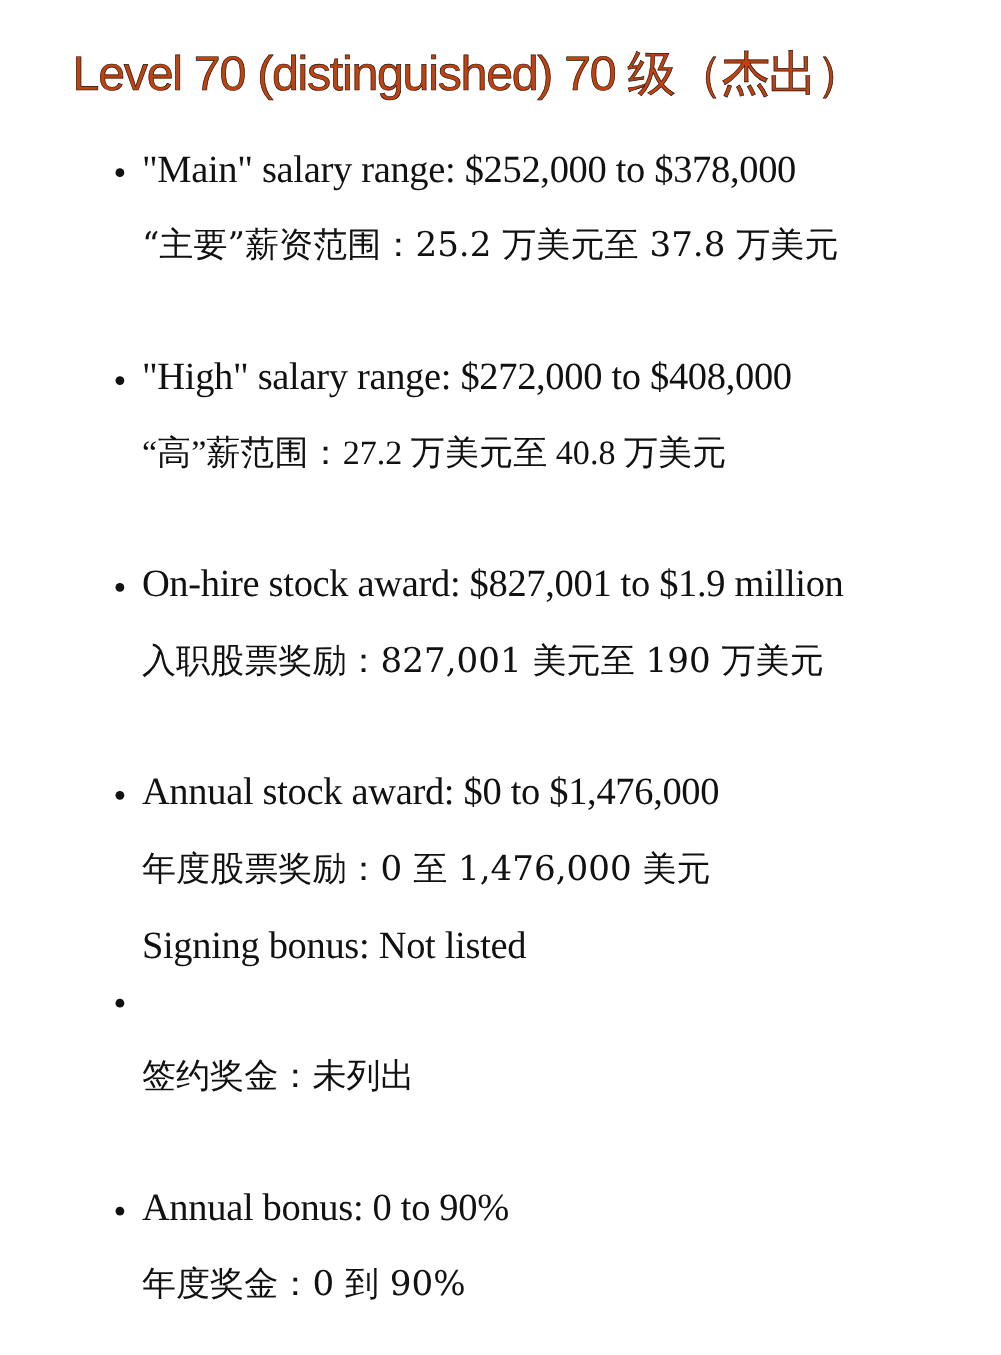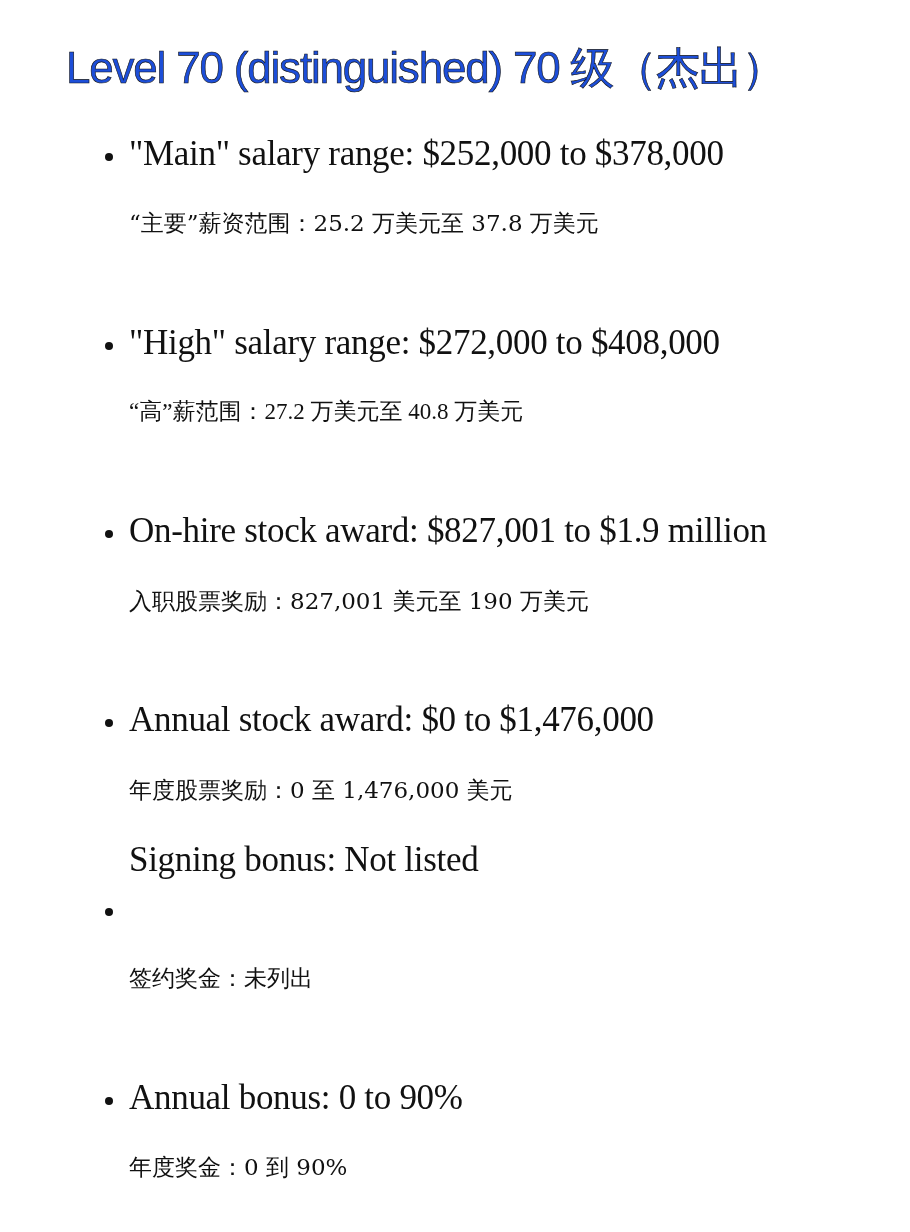--- a/index.html
+++ b/index.html
@@ -18,21 +18,21 @@
       position: absolute;
       left: 66px;
       top: 38px;
       margin: 0;
       font-family: "Liberation Sans", "DejaVu Sans", sans-serif;
       font-weight: 400;
       font-size: 44px;
       letter-spacing: -1.2px;
       line-height: 60px;
       white-space: nowrap;
-      color: #1d4ed8;
+      color: #c2410c;
       -webkit-text-stroke: 0.6px #111111;
     }
     .list {
       position: absolute;
       left: 0;
       top: 0;
       margin: 0;
       padding: 0;
       list-style: none;
     }
@@ -56,21 +56,21 @@
       font-size: 35px;
       line-height: 44px;
       white-space: nowrap;
       color: #111111;
       letter-spacing: -0.3px;
     }
     .zh {
       position: absolute;
       left: 129px;
       font-family: "DejaVu Serif", "Liberation Serif", serif;
-      font-size: 23px;
+      font-size: 31px;
       line-height: 44px;
       white-space: nowrap;
       color: #111111;
     }
   </style>
 </head>
 <body>
 
 <h1 class="heading">Level 70 (distinguished) 70 级（杰出）</h1>
 

